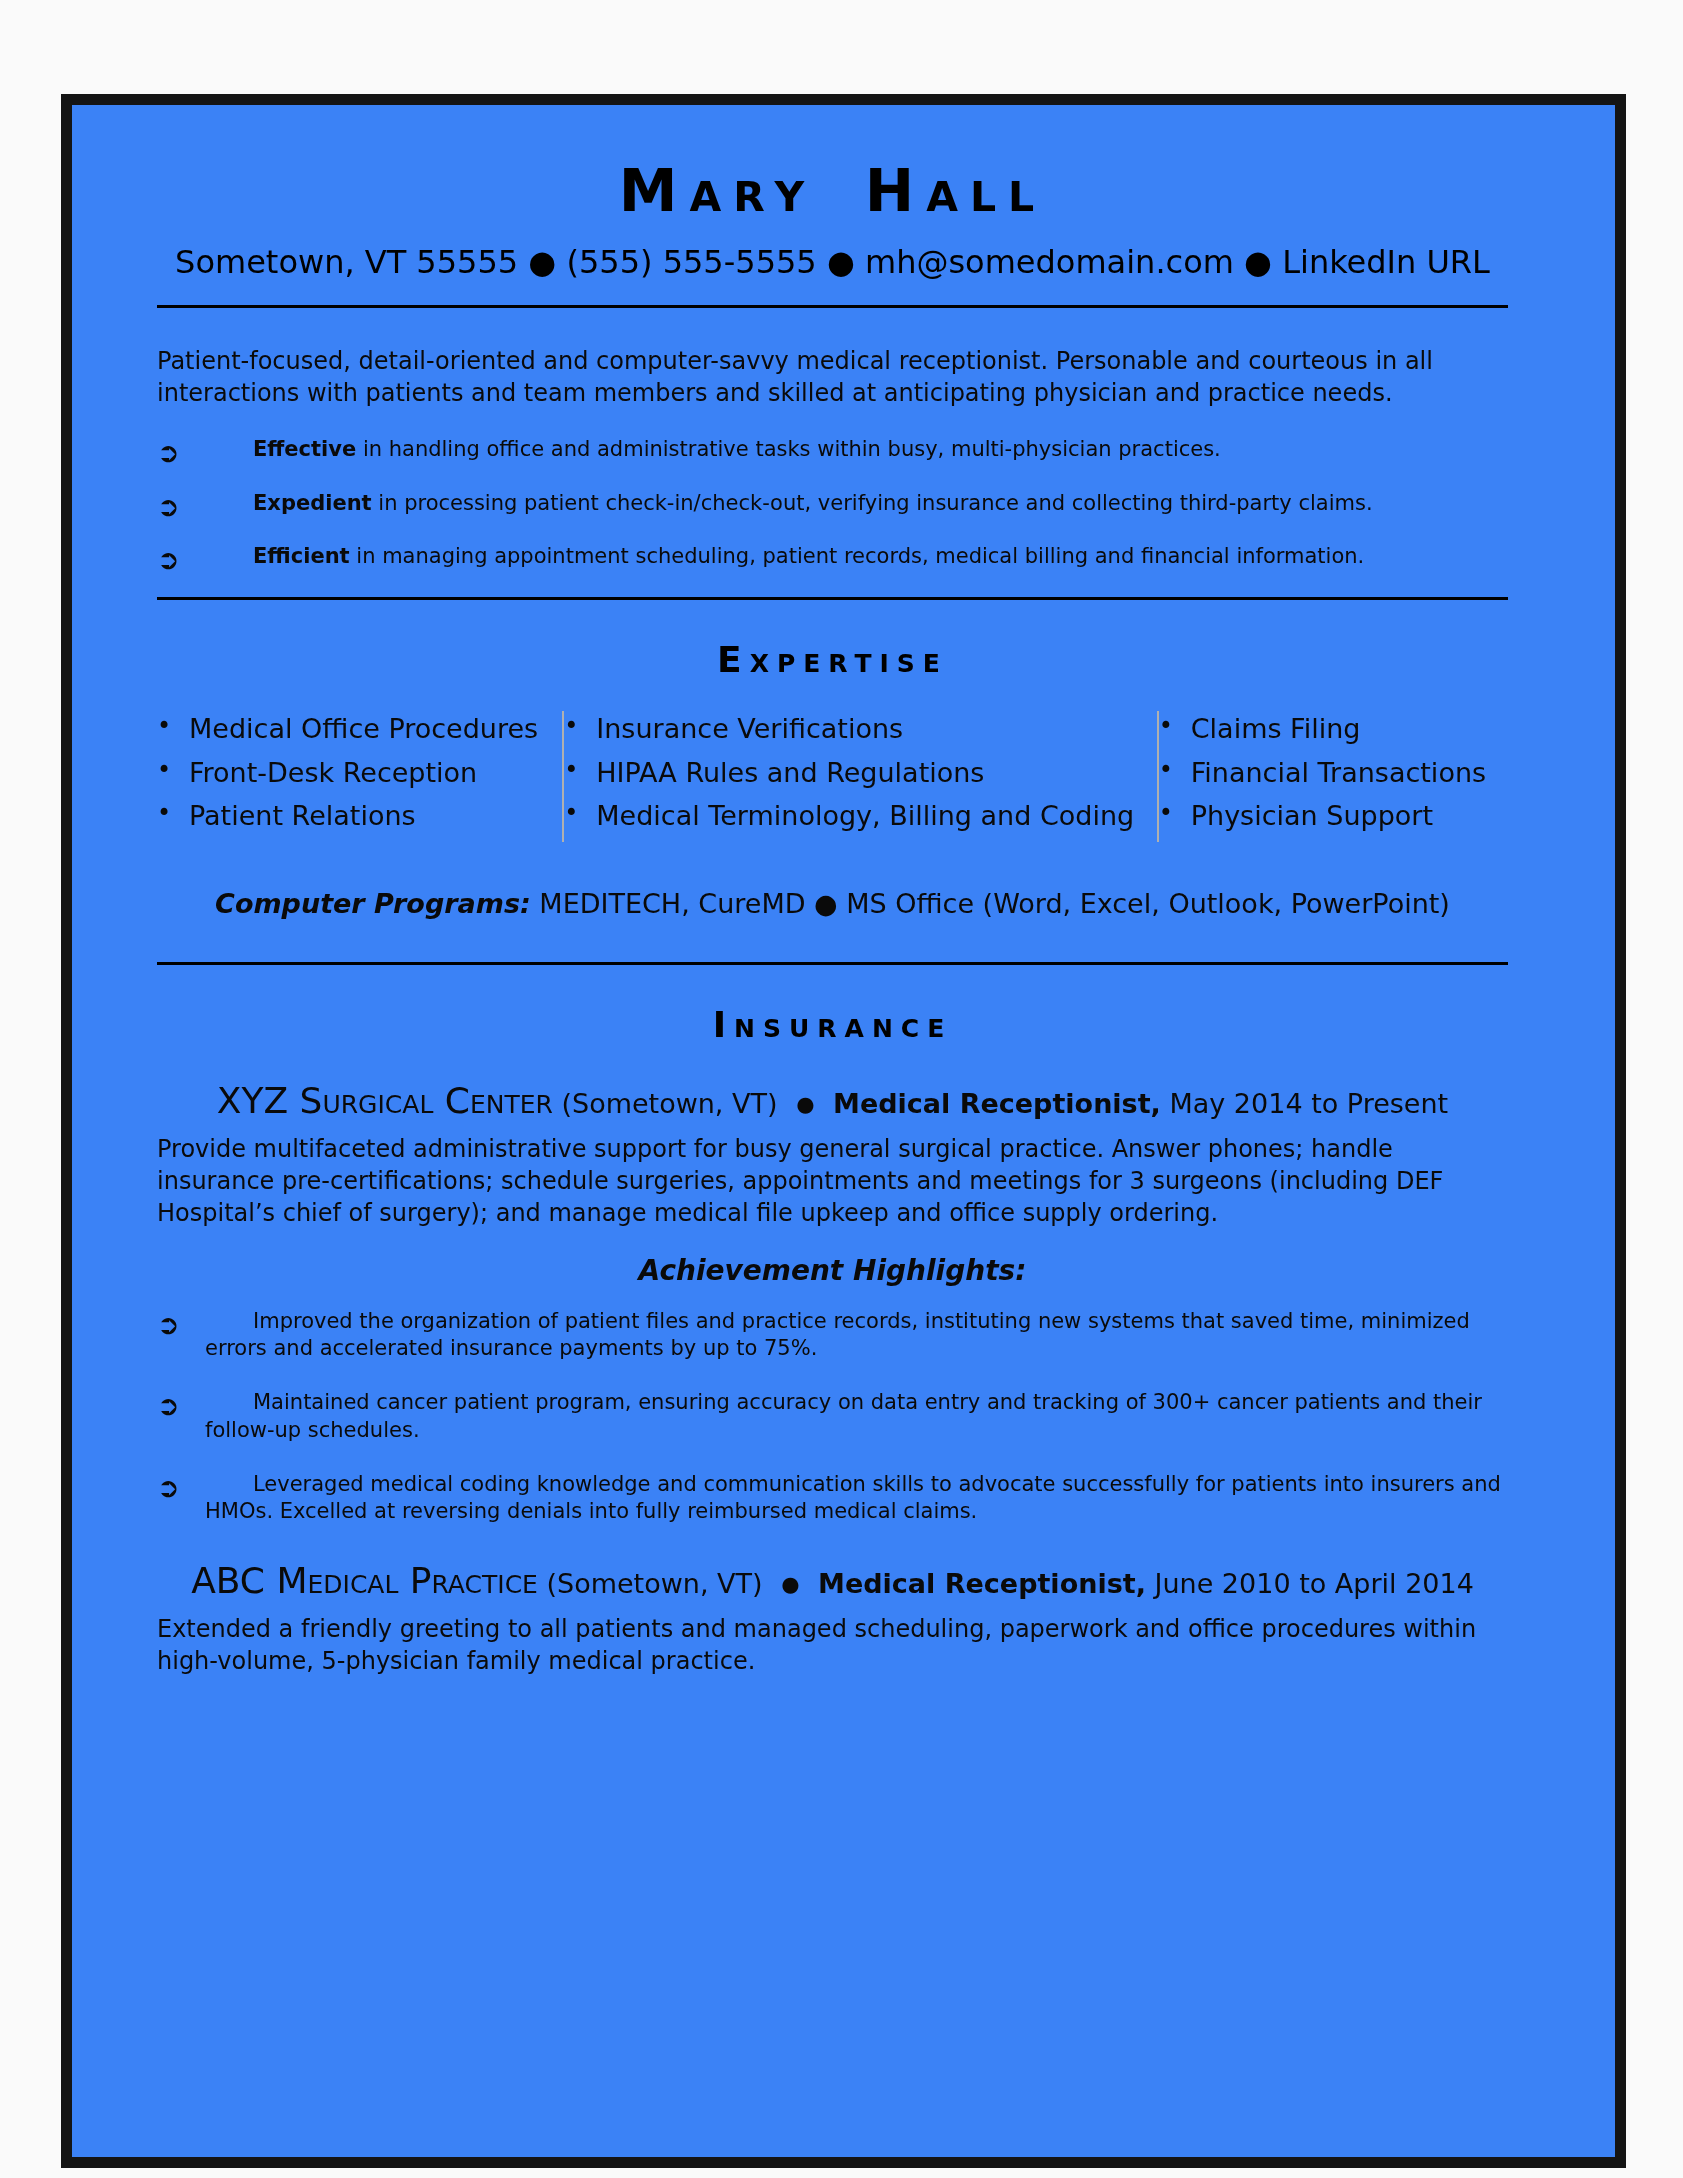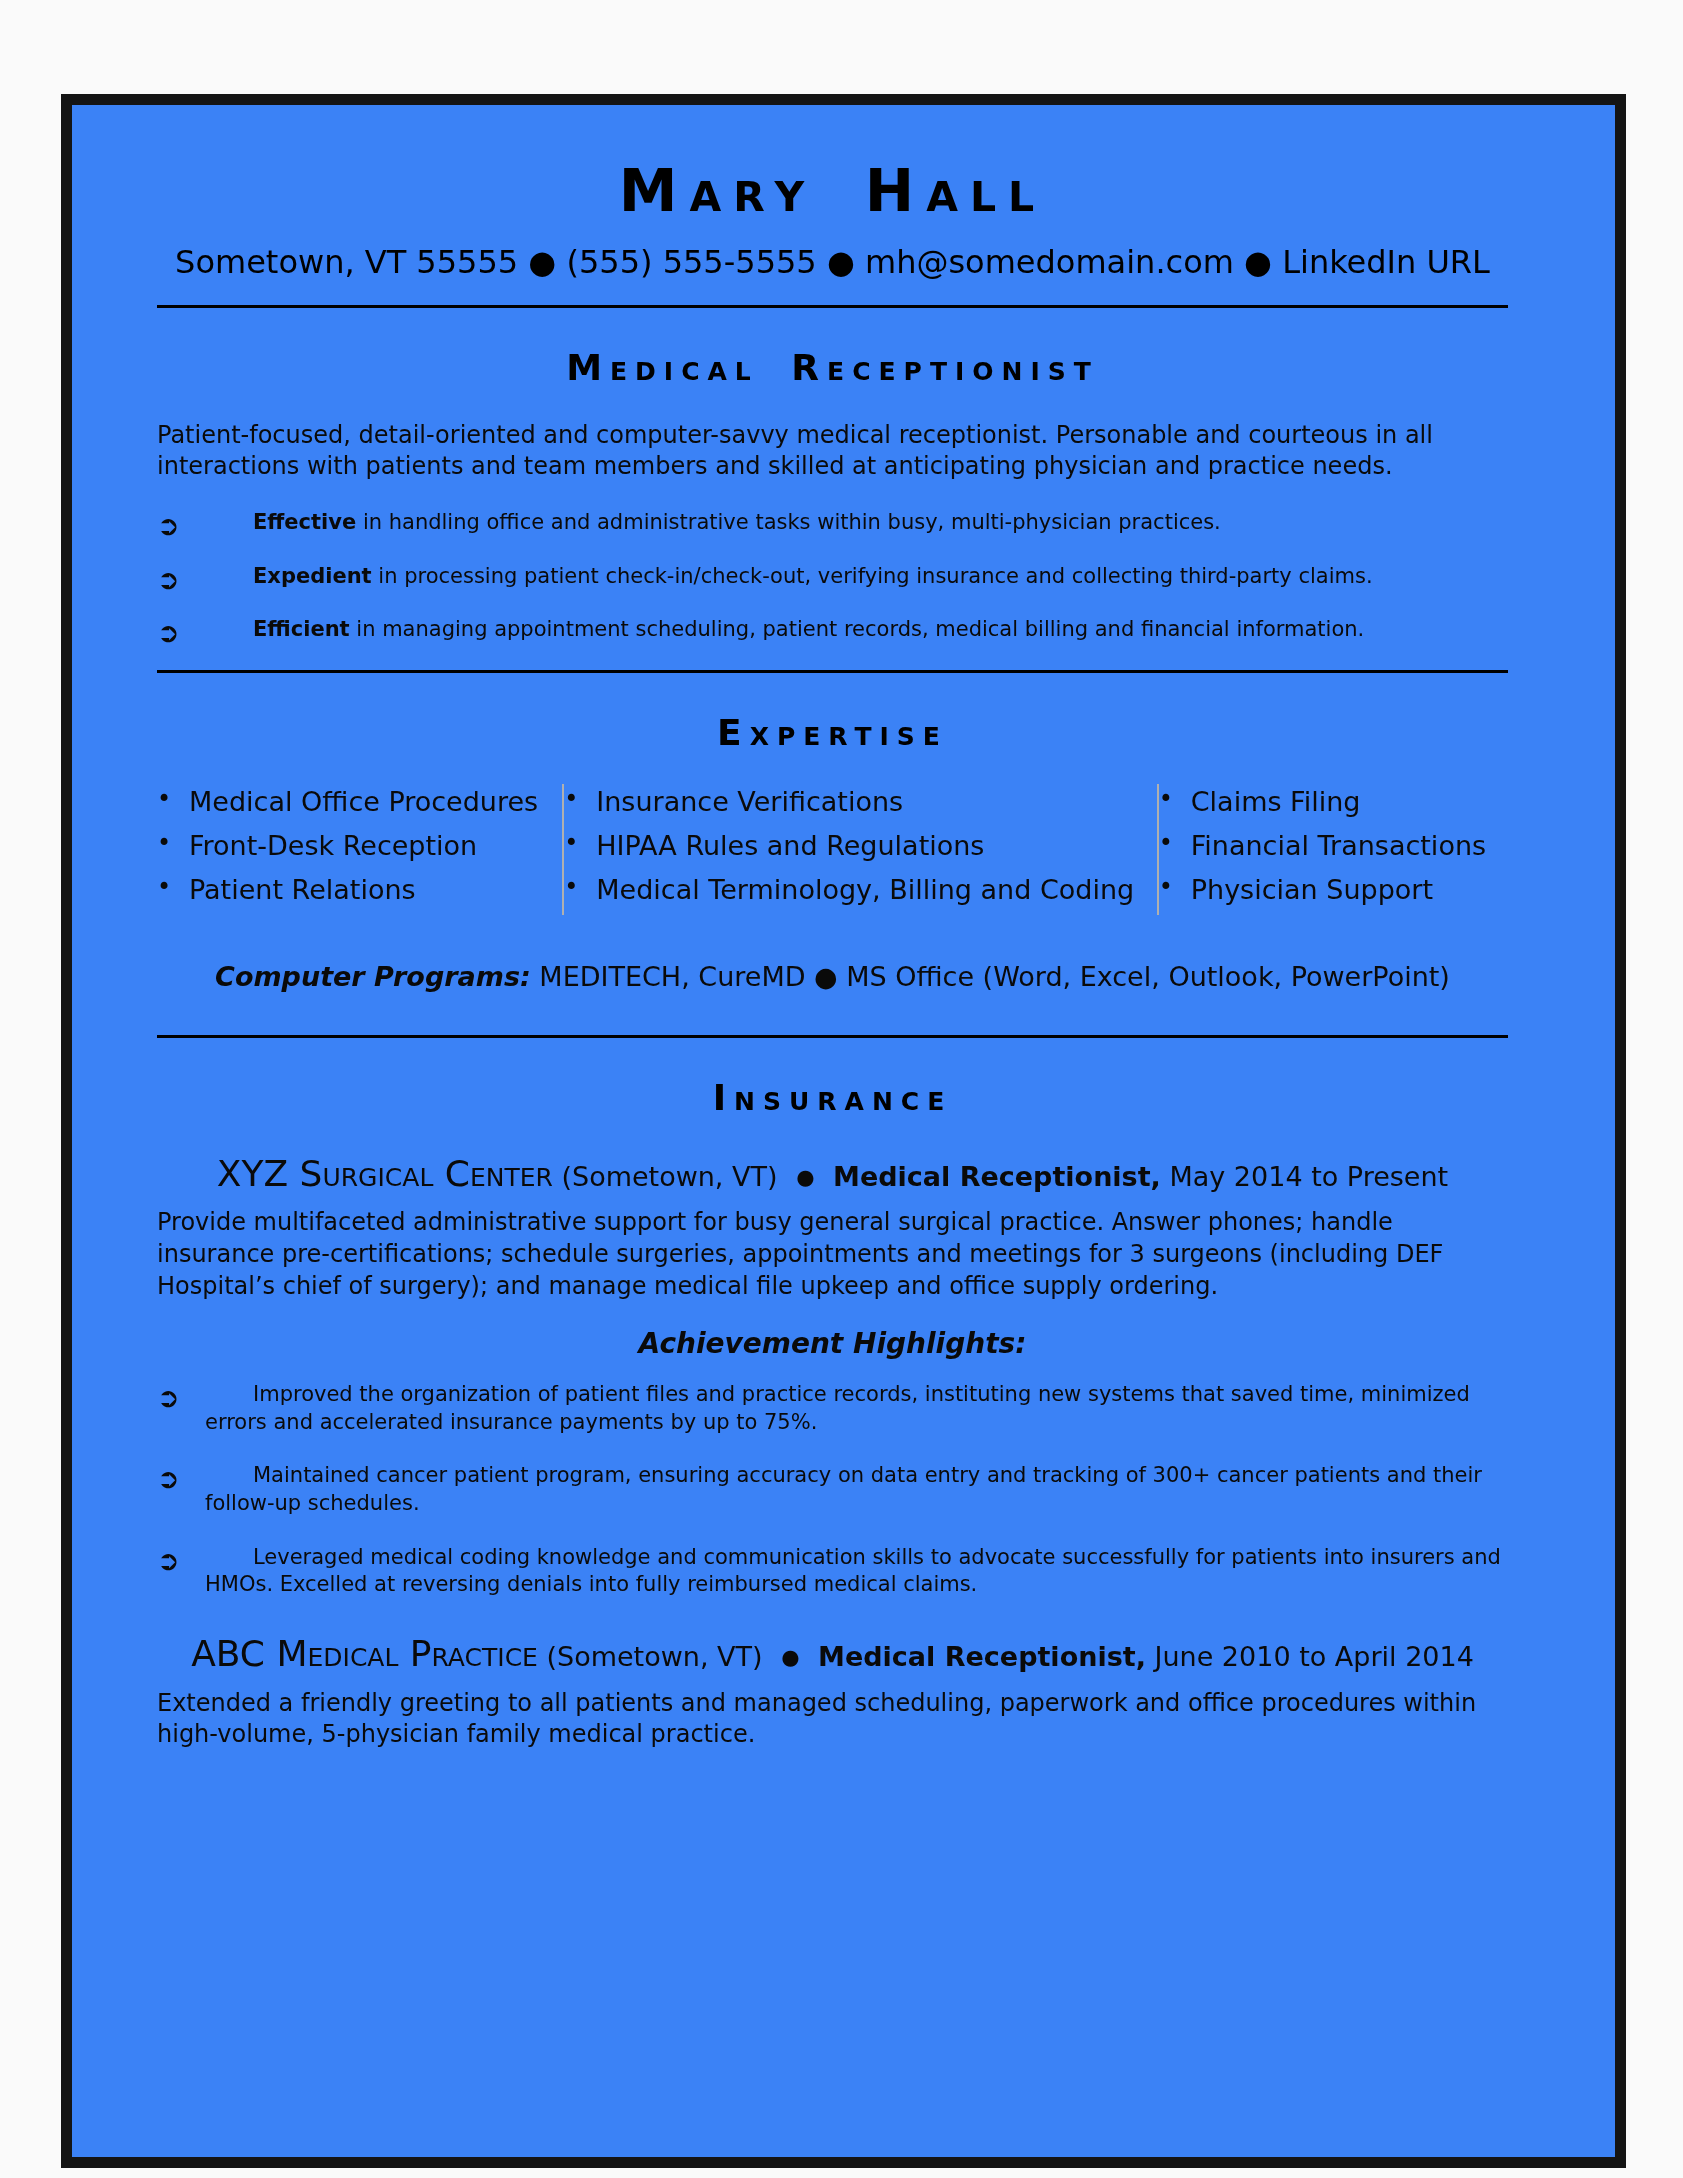--- a/index.html
+++ b/index.html
@@ -146,21 +146,20 @@
 <div class="frame">
 
   <header>
     <h1 class="name">Mary Hall</h1>
     <div class="contact">Sometown, VT 55555 ● (555) 555-5555 ● mh@somedomain.com ● LinkedIn URL</div>
   </header>
 
   <hr class="rule">
 
   <section>
-    <h2 class="sec sec-first">Medical Receptionist</h2>
     <p class="body-text intro">Patient-focused, detail-oriented and computer-savvy medical receptionist. Personable and courteous in all interactions with patients and team members and skilled at anticipating physician and practice needs.</p>
 
     <div class="abullet">
       <span class="marker">➲</span>
       <p class="btext"><b>Effective</b><span> in handling office and administrative tasks within busy, multi-physician practices.</span></p>
     </div>
     <div class="abullet">
       <span class="marker">➲</span>
       <p class="btext"><b>Expedient</b><span> in processing patient check-in/check-out, verifying insurance and collecting third-party claims.</span></p>
     </div>

